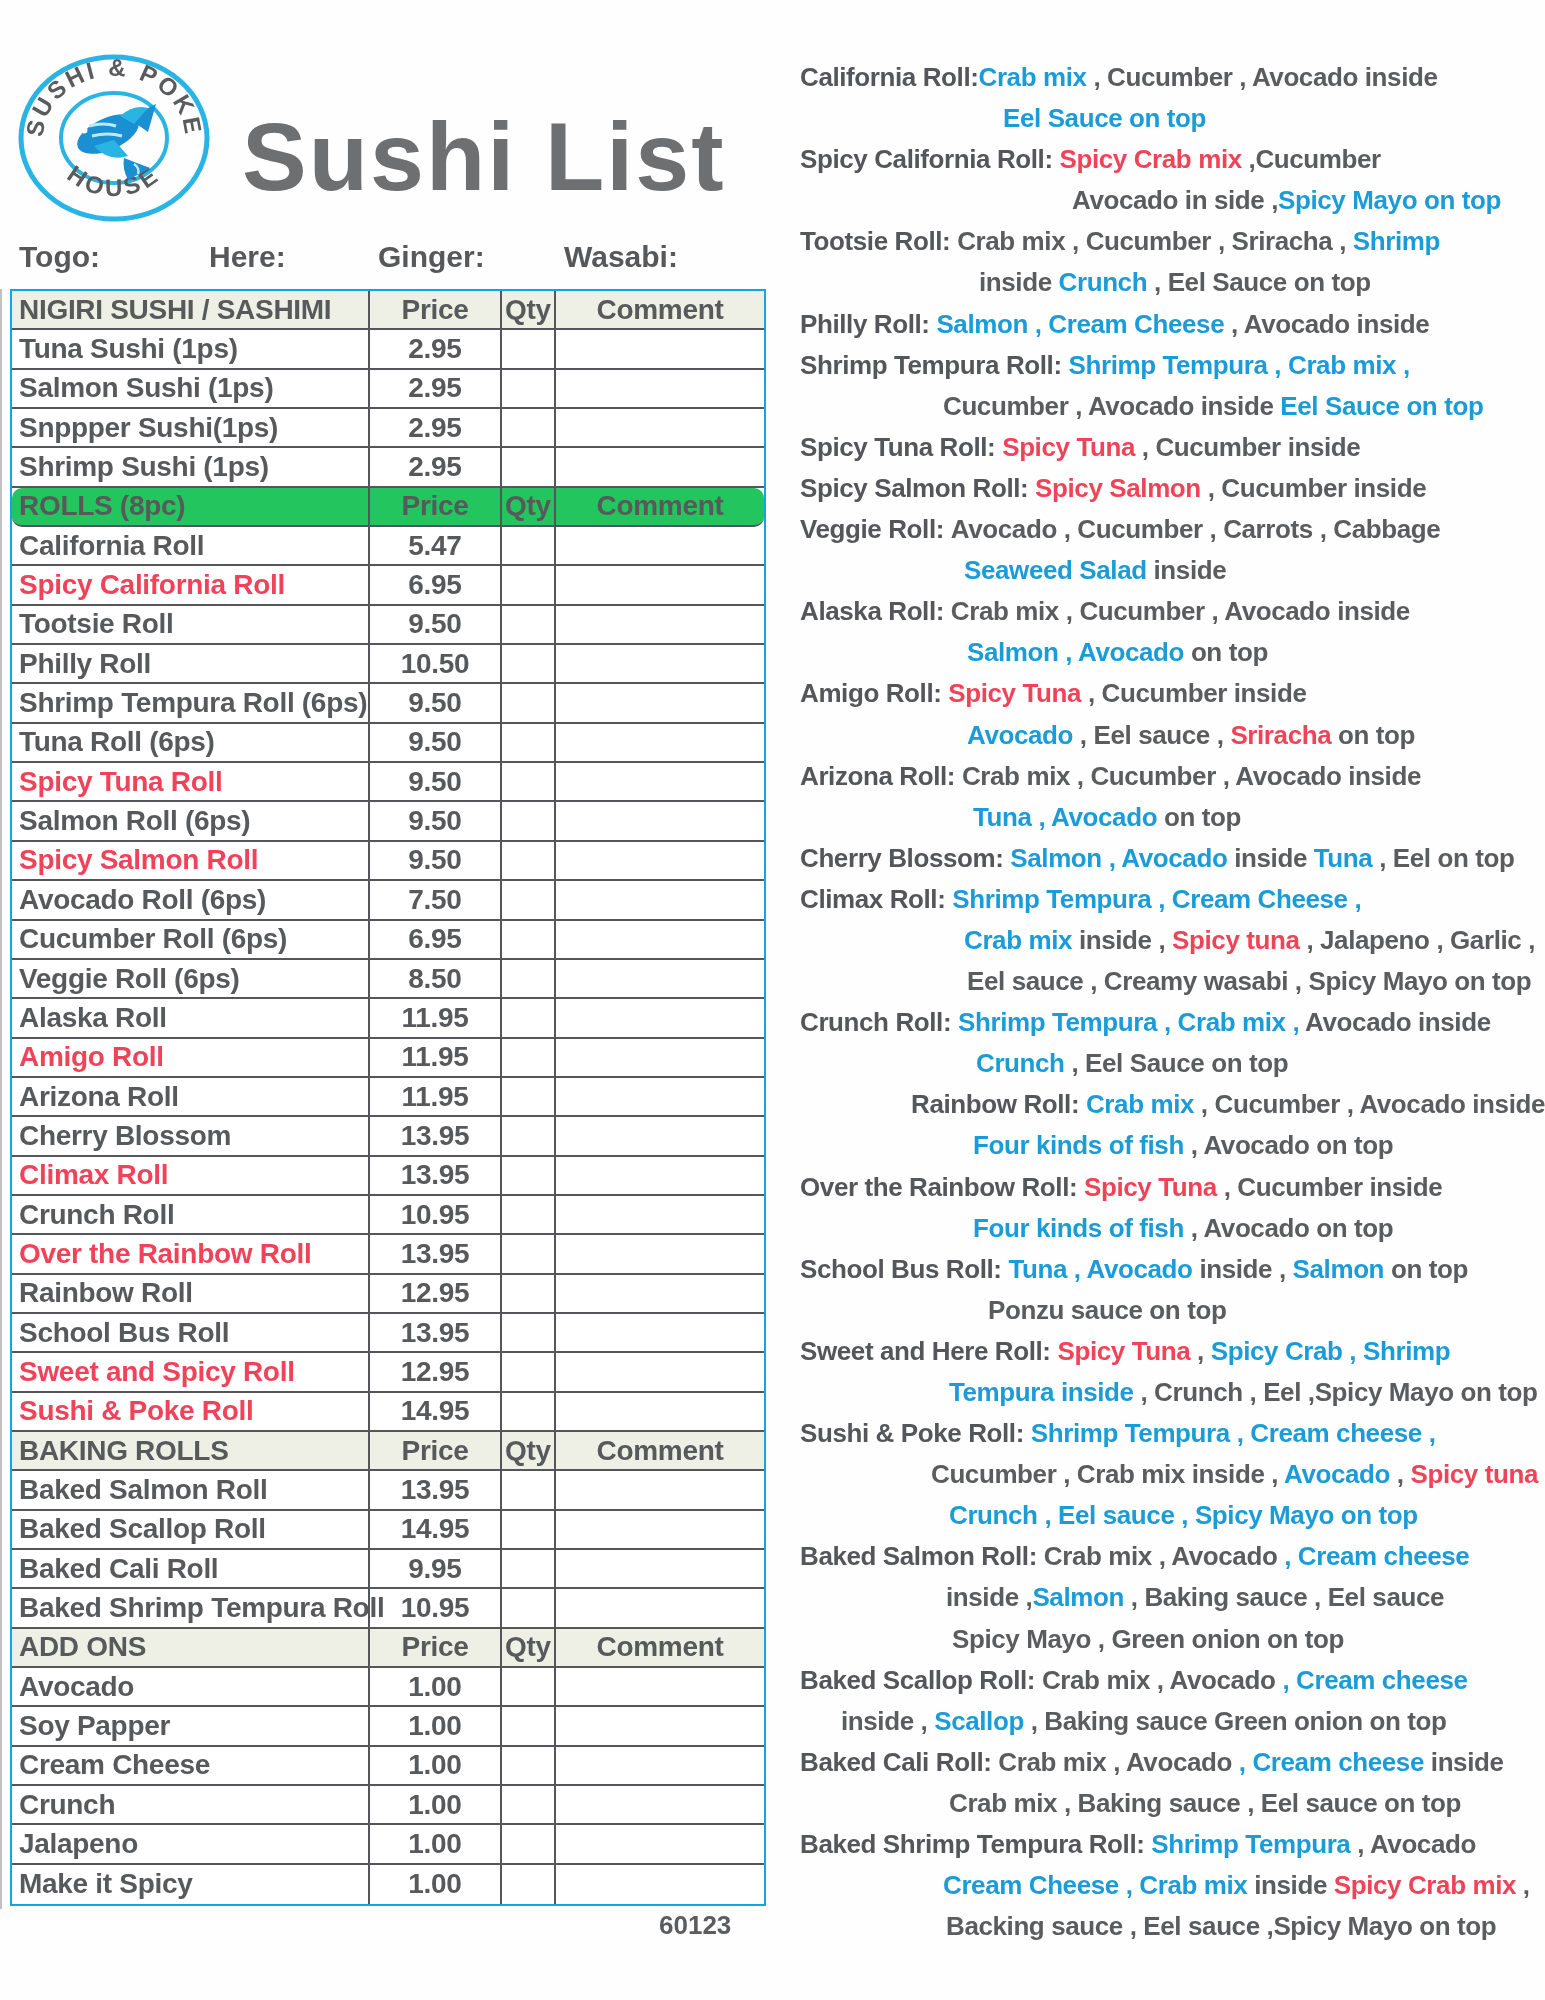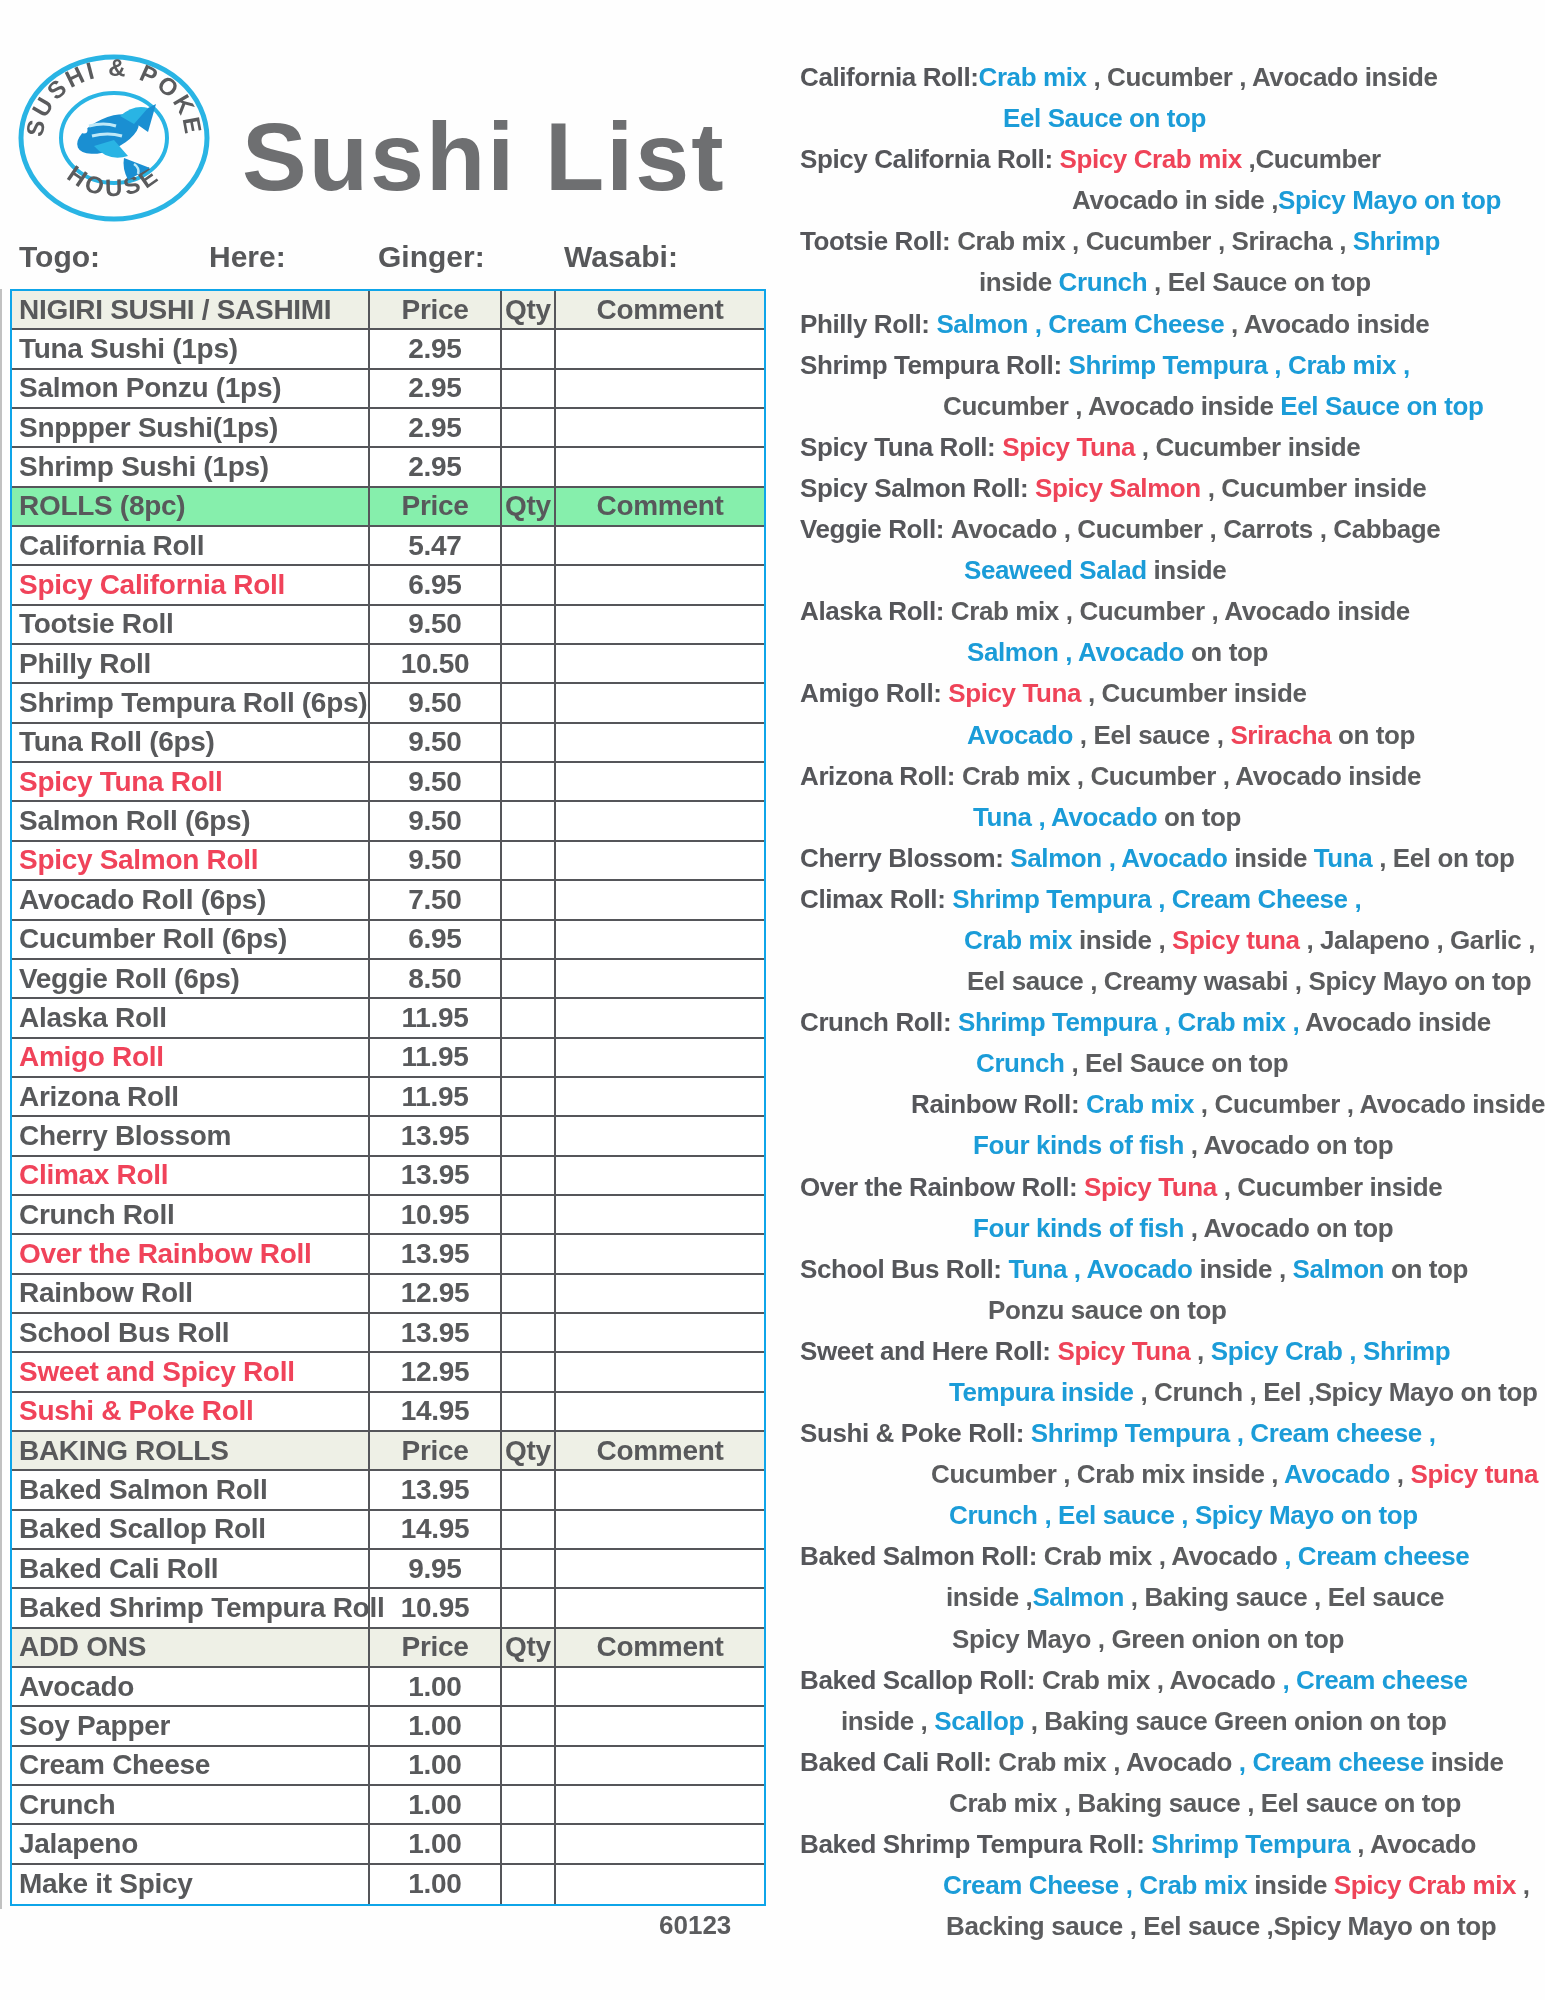--- a/index.html
+++ b/index.html
@@ -33,21 +33,21 @@
   .menu-row:last-child{border-bottom:none;}
   .cell{box-sizing:border-box;border-right:2px solid #55565a;display:flex;align-items:center;
         font-size:28px;letter-spacing:-0.3px;white-space:nowrap;overflow:visible;}
   .cell:last-child{border-right:none;}
   .c-name{width:358px;padding-left:7px;font-weight:600;color:#58595b;}
   .c-price{width:132px;justify-content:center;font-weight:600;color:#58595b;}
   .c-qty{width:54px;justify-content:center;font-weight:700;}
   .c-comment{flex:1;justify-content:center;font-weight:700;}
   .section-row .c-name,.section-row .c-price{font-weight:700;}
   .section-row.gray{background:#eef0e6;}
-  .section-row.cyan{background:#86efac;}
+  .section-row.cyan{background:#22c55e;border-radius:10px;}
   .red-item{color:#f0435a !important;font-weight:700 !important;}
 
   #sheet-code{position:absolute;left:659px;top:1910px;font-size:26px;font-weight:600;color:#5b5c5e;}
   #scan-edge{position:absolute;left:0;top:289px;width:2px;height:1620px;background:#8e8e8e;opacity:.55;}
 
   
   #descriptions{position:absolute;left:800px;top:24px;width:745px;}
   .desc-line{height:41.1px;line-height:41.1px;font-size:26px;letter-spacing:-0.4px;white-space:nowrap;}
   .seg-name{font-weight:700;color:#55565a;}
   .seg-dark{font-weight:600;color:#5b5c5e;}
@@ -99,21 +99,21 @@
       <div class="cell c-qty">Qty</div>
       <div class="cell c-comment">Comment</div>
     </div>
     <div class="menu-row">
       <div class="cell c-name">Tuna Sushi (1ps)</div>
       <div class="cell c-price">2.95</div>
       <div class="cell c-qty"></div>
       <div class="cell c-comment"></div>
     </div>
     <div class="menu-row">
-      <div class="cell c-name">Salmon Ponzu (1ps)</div>
+      <div class="cell c-name">Salmon Sushi (1ps)</div>
       <div class="cell c-price">2.95</div>
       <div class="cell c-qty"></div>
       <div class="cell c-comment"></div>
     </div>
     <div class="menu-row">
       <div class="cell c-name">Snppper Sushi(1ps)</div>
       <div class="cell c-price">2.95</div>
       <div class="cell c-qty"></div>
       <div class="cell c-comment"></div>
     </div>

